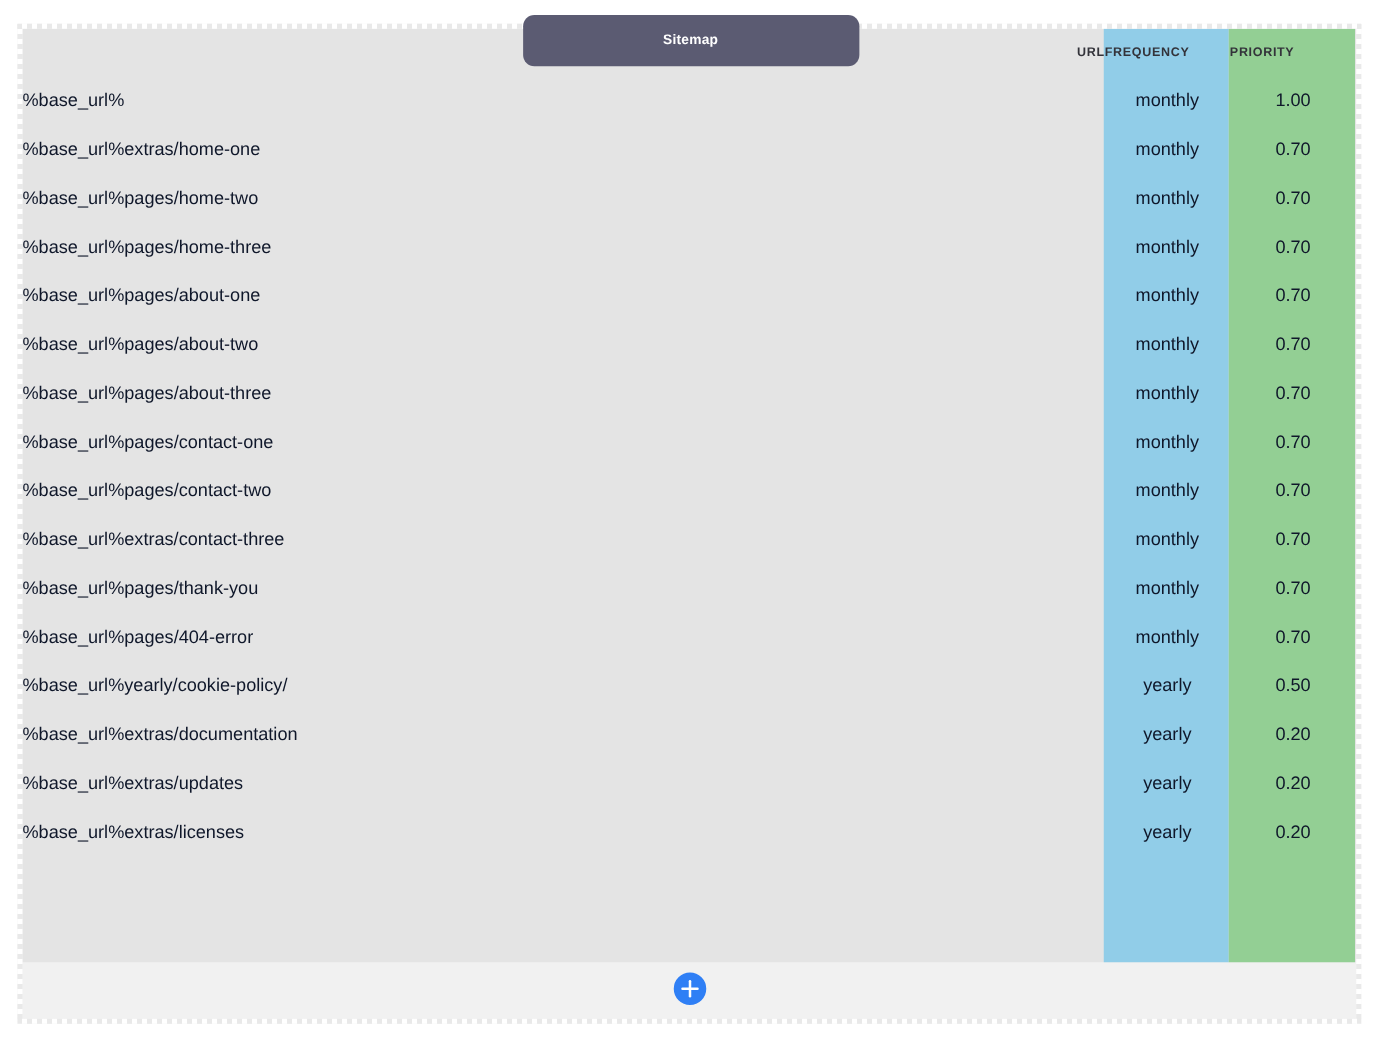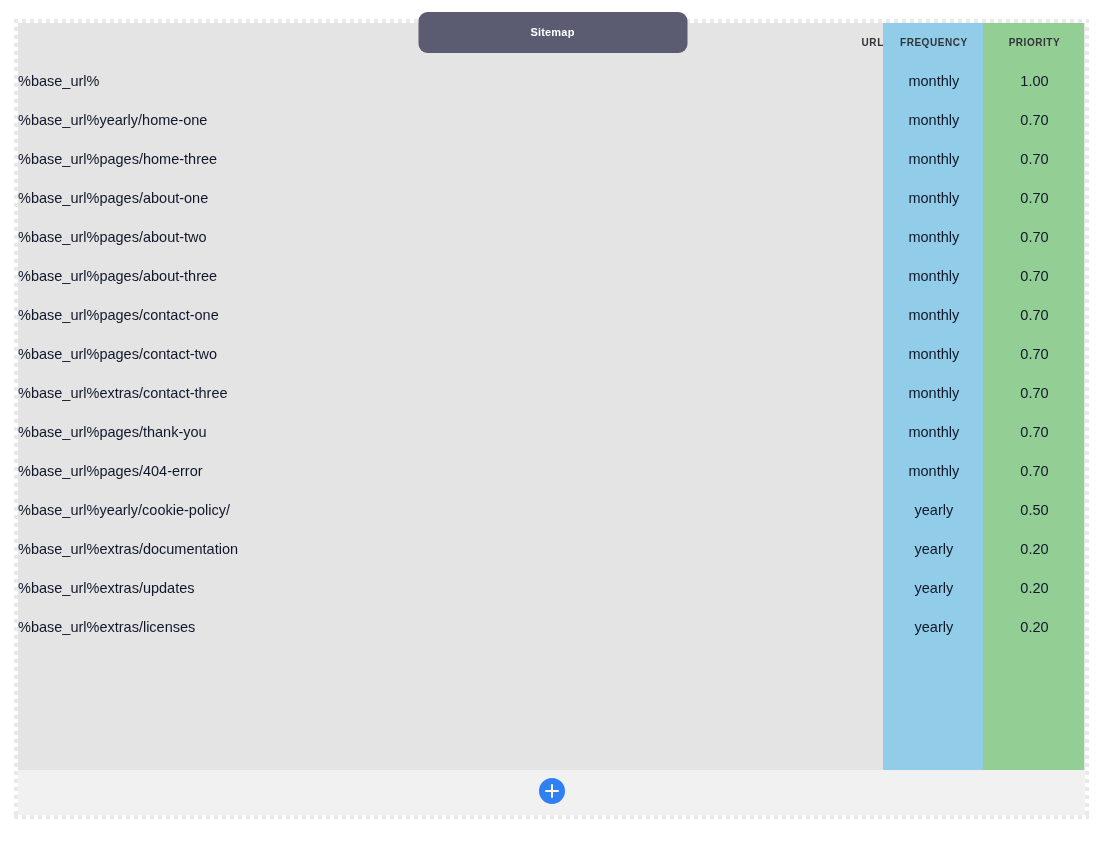--- a/index.html
+++ b/index.html
@@ -123,21 +123,21 @@
     letter-spacing: 0.55px;
     padding: 0;
     vertical-align: middle;
     background: transparent;
   }
   th.h-url {
     text-align: right;
     padding-left: 32px;
   }
   th.h-freq, th.h-priority {
-    text-align: center;
+    text-align: left;
   }
 
   table.sitemap tbody td {
     height: 39px;
     font-size: 14.5px;
     color: #0f172a;
     padding: 0;
     vertical-align: middle;
     background: transparent;
   }
@@ -218,21 +218,26 @@
                 <th class="h-priority">PRIORITY</th>
               </tr>
             </thead>
             <tbody id="table-rows">
                 <tr>
                   <td class="t-url">%base_url%</td>
                   <td class="t-freq">monthly</td>
                   <td class="t-priority">1.00</td>
                 </tr>
                 <tr>
-                  <td class="t-url">%base_url%yearly/home-one</td>
+                  <td class="t-url">%base_url%extras/home-one</td>
+                  <td class="t-freq">monthly</td>
+                  <td class="t-priority">0.70</td>
+                </tr>
+                <tr>
+                  <td class="t-url">%base_url%pages/home-two</td>
                   <td class="t-freq">monthly</td>
                   <td class="t-priority">0.70</td>
                 </tr>
                 <tr>
                   <td class="t-url">%base_url%pages/home-three</td>
                   <td class="t-freq">monthly</td>
                   <td class="t-priority">0.70</td>
                 </tr>
                 <tr>
                   <td class="t-url">%base_url%pages/about-one</td>

